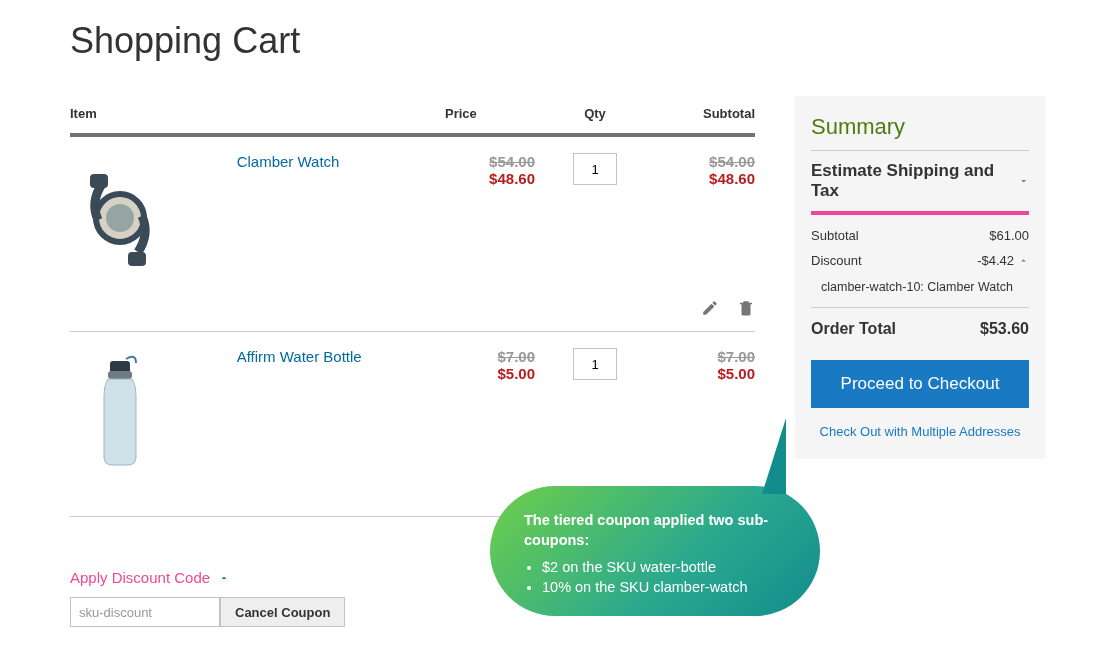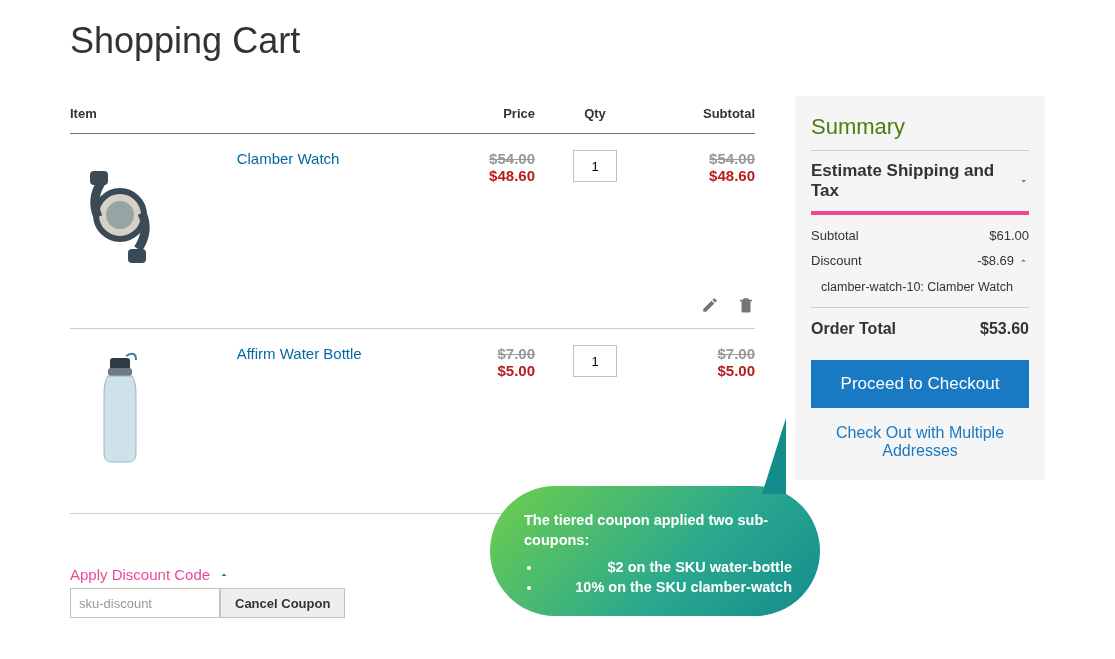--- a/index.html
+++ b/index.html
@@ -21,23 +21,23 @@
     gap: 40px;
     align-items: flex-start;
   }
   .cart-area { flex: 1; position: relative; }
   .cart-table { width: 100%; border-collapse: collapse; }
   .cart-table thead th {
     text-align: left;
     font-size: 13px;
     font-weight: 700;
     padding: 10px 0 12px;
-    border-bottom: 1px solid #737373;
-  }
-  .cart-table thead th.th-price { text-align: right; width: 90px; }
+    border-bottom: 4px solid #737373;
+  }
+  .cart-table thead th.th-price { text-align: left; width: 90px; }
   .cart-table thead th.th-qty   { text-align: center; width: 120px; }
   .cart-table thead th.th-sub   { text-align: right; width: 100px; }
   .cart-table thead th.th-item  { width: 290px; }
   .cart-row td {
     vertical-align: top;
     padding: 16px 0 10px;
   }
   .product-image {
     width: 100px; height: 130px;
     display: flex; align-items: center; justify-content: center;
@@ -89,21 +89,21 @@
     font-size: 15px;
     cursor: pointer;
     display: inline-flex;
     align-items: center;
     gap: 8px;
   }
   .chev-up {
     width: 12px; height: 12px;
   }
   .discount-form {
-    margin-top: 4px;
+    margin-top: 10px;
     display: flex;
   }
   .discount-input {
     width: 150px; height: 30px;
     border: 1px solid #c2c2c2;
     padding: 0 8px;
     font-size: 13px;
     color: #999;
   }
   .discount-btn {
@@ -172,42 +172,42 @@
     border: none;
     font-size: 17px;
     padding: 14px 0;
     margin-top: 22px;
     cursor: pointer;
   }
   .multi-link {
     display: block;
     text-align: center;
     color: #1979c3;
-    font-size: 16px;
+    font-size: 13px;
     margin-top: 16px;
     cursor: pointer;
   }
 
   
   .callout {
     position: absolute;
     left: 420px;
     top: 390px;
     width: 330px;
     height: 130px;
     border-radius: 65px;
     background: linear-gradient(135deg, #6fcf4a 0%, #2aa88f 60%, #138c8c 100%);
     color: #fff;
     padding: 24px 28px 20px 34px;
     font-size: 14.5px;
     font-weight: 700;
     line-height: 1.4;
   }
   .callout ul { margin: 6px 0 0 18px; }
-  .callout ul li { font-weight: 700; text-align: right; }
+  .callout ul li { font-weight: 400; }
   .callout-tail {
     position: absolute;
     top: -68px;
     right: 34px;
     width: 0; height: 0;
     border-left: 24px solid transparent;
     border-right: 0 solid transparent;
     border-bottom: 76px solid #138c8c;
   }
 
@@ -338,21 +338,21 @@
         </svg>
     </div>
     <div class="totals">
       <div class="total-line">
         <span>Subtotal</span>
         <span class="amount">$61.00</span>
       </div>
       <div class="total-line discount-line">
         <span>Discount</span>
         <span class="amount">
-          <span>-$8.69</span>
+          <span>-$4.42</span>
           <svg width="11" height="11" viewBox="0 0 24 24">
               <path d="M7 14l5-5 5 5z" fill="#777"></path>
             </svg>
         </span>
       </div>
       <div class="disc-detail">clamber-watch-10: Clamber Watch</div>
       <div class="order-total-row">
         <span>Order Total</span>
         <span>$53.60</span>
       </div>

